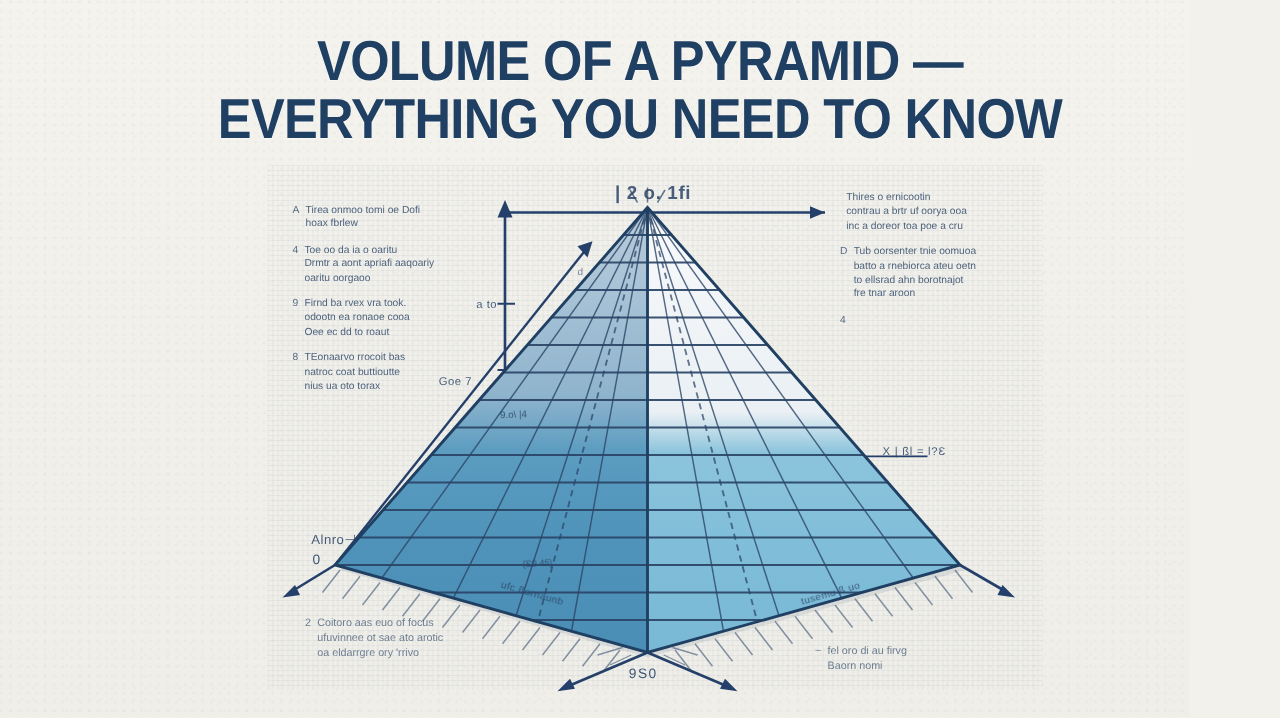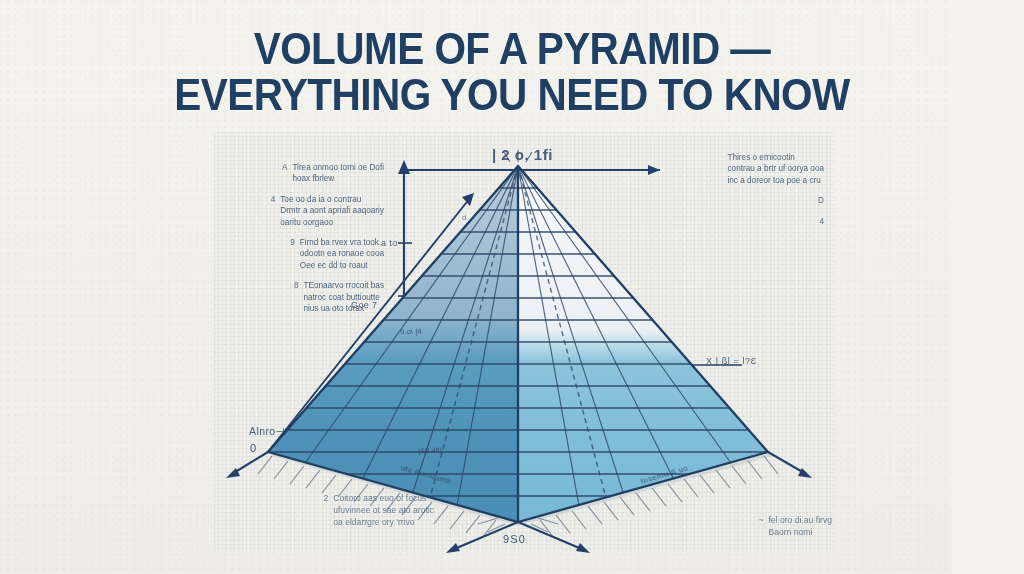--- a/index.html
+++ b/index.html
@@ -35,21 +35,21 @@
     font-size:45px;
     line-height:46px;
     letter-spacing:-0.6px;
     font-family:"Liberation Sans",sans-serif;
     transform:scaleX(.9);
     text-shadow:0 1px 0 rgba(255,255,255,.55);
   }
   #title .l2{display:block;}
   
   .pseudo-block{position:absolute;color:#2b4566;font-size:8.2px;line-height:11.4px;}
-  .pseudo-item{display:flex;gap:5px;margin-bottom:9px;justify-content:flex-end;}
+  .pseudo-item{display:flex;gap:5px;margin-bottom:9px;}
   .pseudo-marker{flex:0 0 auto;opacity:.78;}
   .pseudo-lines{filter:blur(.32px);opacity:.82;}
   .pseudo-lines span{display:block;white-space:nowrap;}
   #ann-left{left:234px;top:162px;width:150px;}
   #ann-right{left:672px;top:152px;width:152px;}
   #ann-botleft{left:244px;top:492px;width:190px;filter:blur(.35px);opacity:.8;font-size:8.6px;line-height:12px;}
   #ann-botright{left:652px;top:514px;width:180px;filter:blur(.35px);opacity:.8;font-size:8.6px;line-height:12px;}
   .tiny-lbl{position:absolute;color:#2b4566;font-size:9px;filter:blur(.3px);opacity:.85;white-space:nowrap;}
   #lbl-apex{left:492px;top:146px;font-size:15px;letter-spacing:.5px;font-weight:bold;}
   #lbl-yaxis{left:381px;top:238px;letter-spacing:.4px;}
@@ -249,21 +249,21 @@
     <div class="pseudo-item">
       <span class="pseudo-marker">A</span>
       <span class="pseudo-lines">
         <span>Tirea onmoo tomi oe Dofi</span>
         <span>hoax fbrlew</span>
       </span>
     </div>
     <div class="pseudo-item">
       <span class="pseudo-marker">4</span>
       <span class="pseudo-lines">
-        <span>Toe oo da ia o contrau</span>
+        <span>Toe oo da ia o oaritu</span>
         <span>Drmtr a aont apriafi aaqoariy</span>
         <span>oaritu oorgaoo</span>
       </span>
     </div>
     <div class="pseudo-item">
       <span class="pseudo-marker">9</span>
       <span class="pseudo-lines">
         <span>Firnd ba rvex vra took.</span>
         <span>odootn ea ronaoe cooa</span>
         <span>Oee ec dd to roaut</span>
@@ -283,20 +283,26 @@
     <div class="pseudo-item">
       <span class="pseudo-marker"></span>
       <span class="pseudo-lines">
         <span>Thires o ernicootin</span>
         <span>contrau a brtr uf oorya ooa</span>
         <span>inc a doreor toa poe a cru</span>
       </span>
     </div>
     <div class="pseudo-item">
       <span class="pseudo-marker">D</span>
+      <span class="pseudo-lines">
+        <span>Tub oorsenter tnie oomuoa</span>
+        <span>batto a rnebiorca ateu oetn</span>
+        <span>to ellsrad ahn borotnajot</span>
+        <span>fre tnar aroon</span>
+      </span>
     </div>
     <div class="pseudo-item">
       <span class="pseudo-marker">4</span>
     </div>
   </div>
 
   <div class="pseudo-block" id="ann-botleft">
     <div class="pseudo-item">
       <span class="pseudo-marker">2</span>
       <span class="pseudo-lines">

